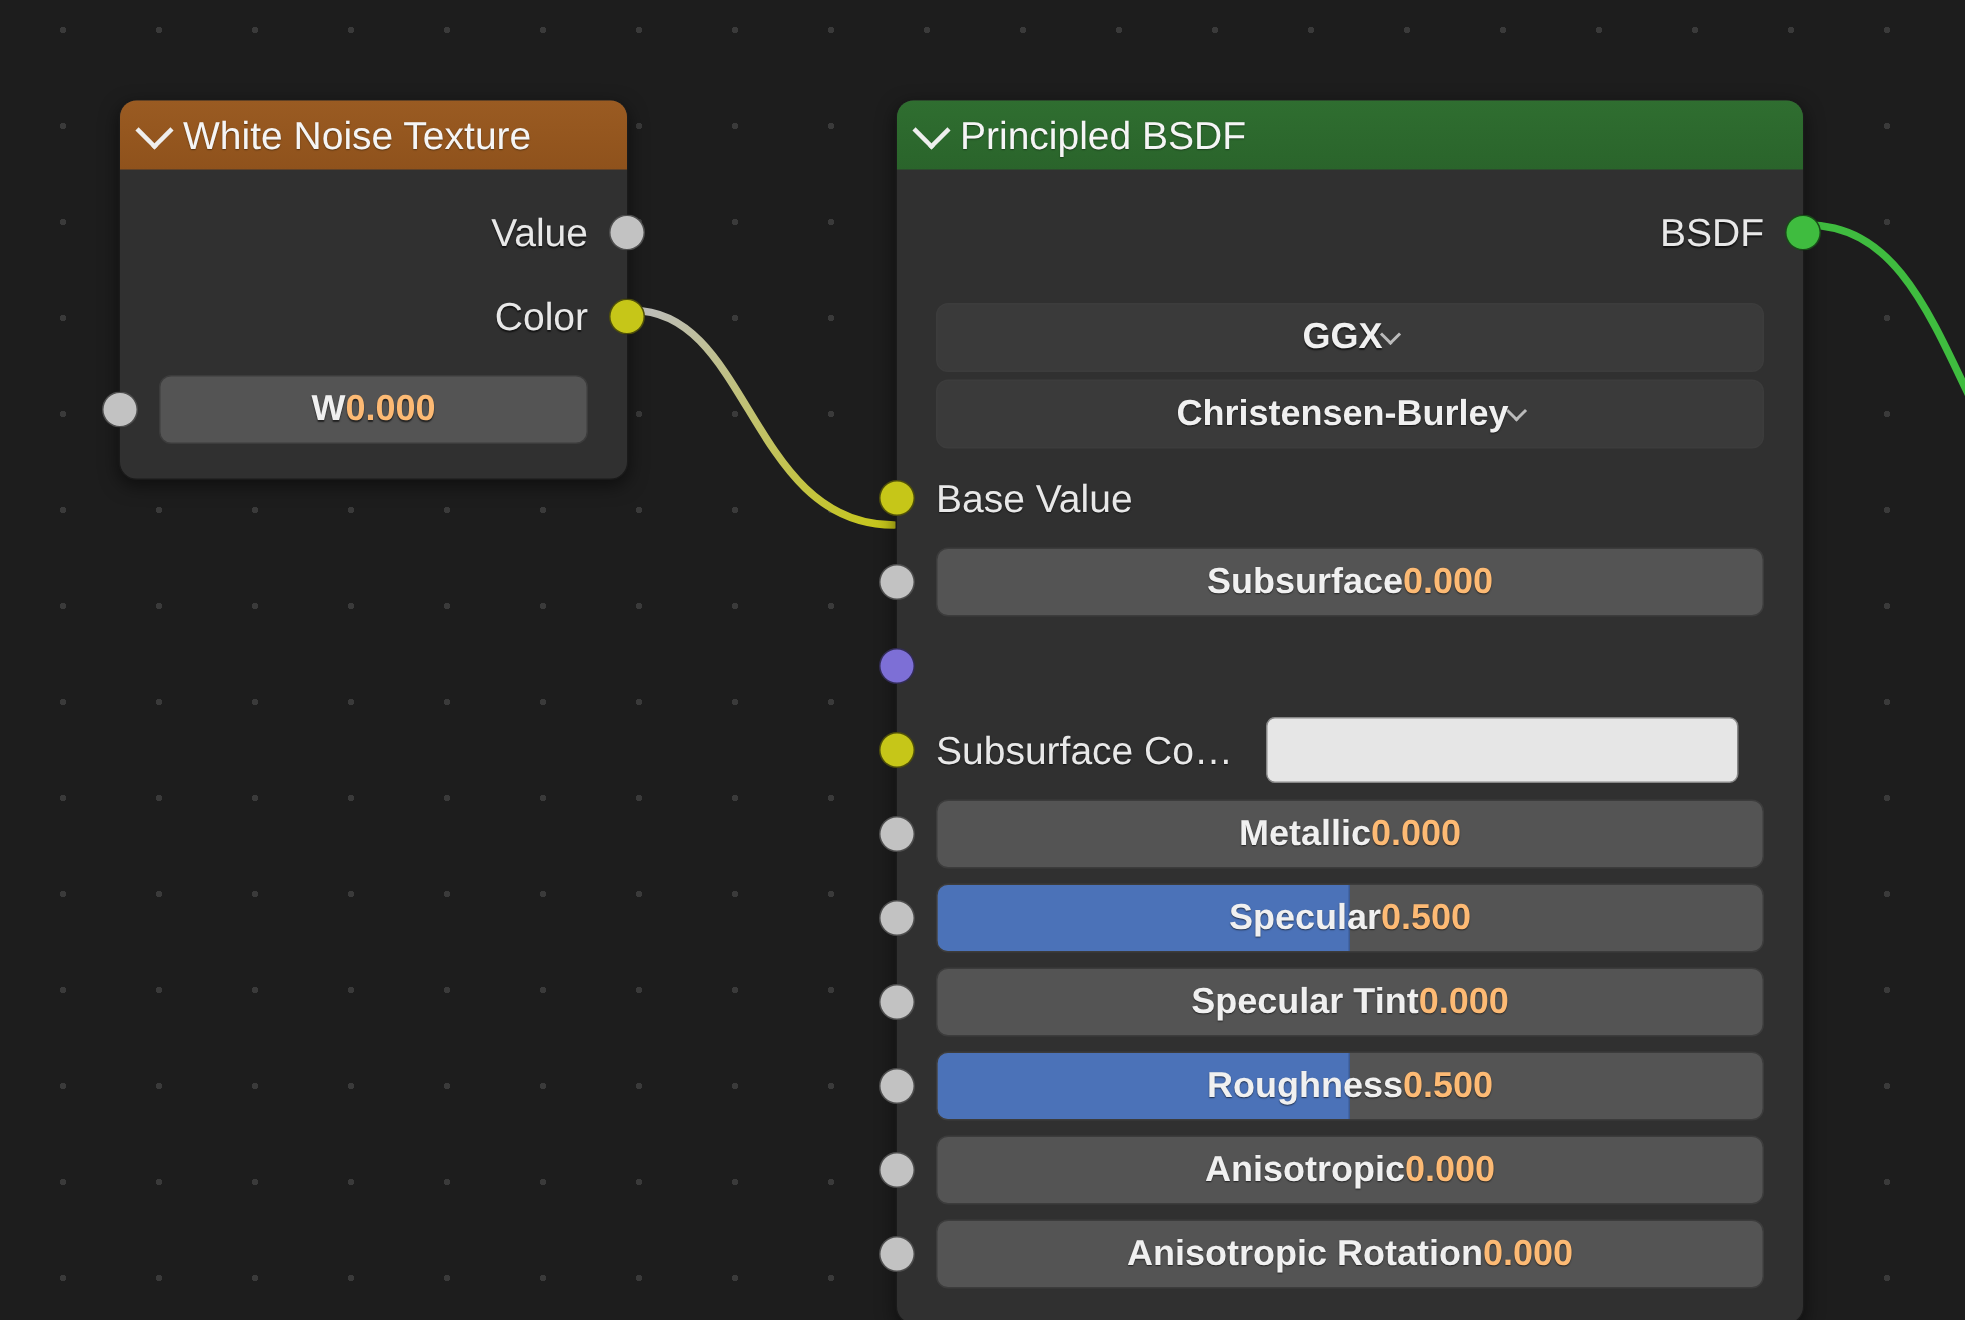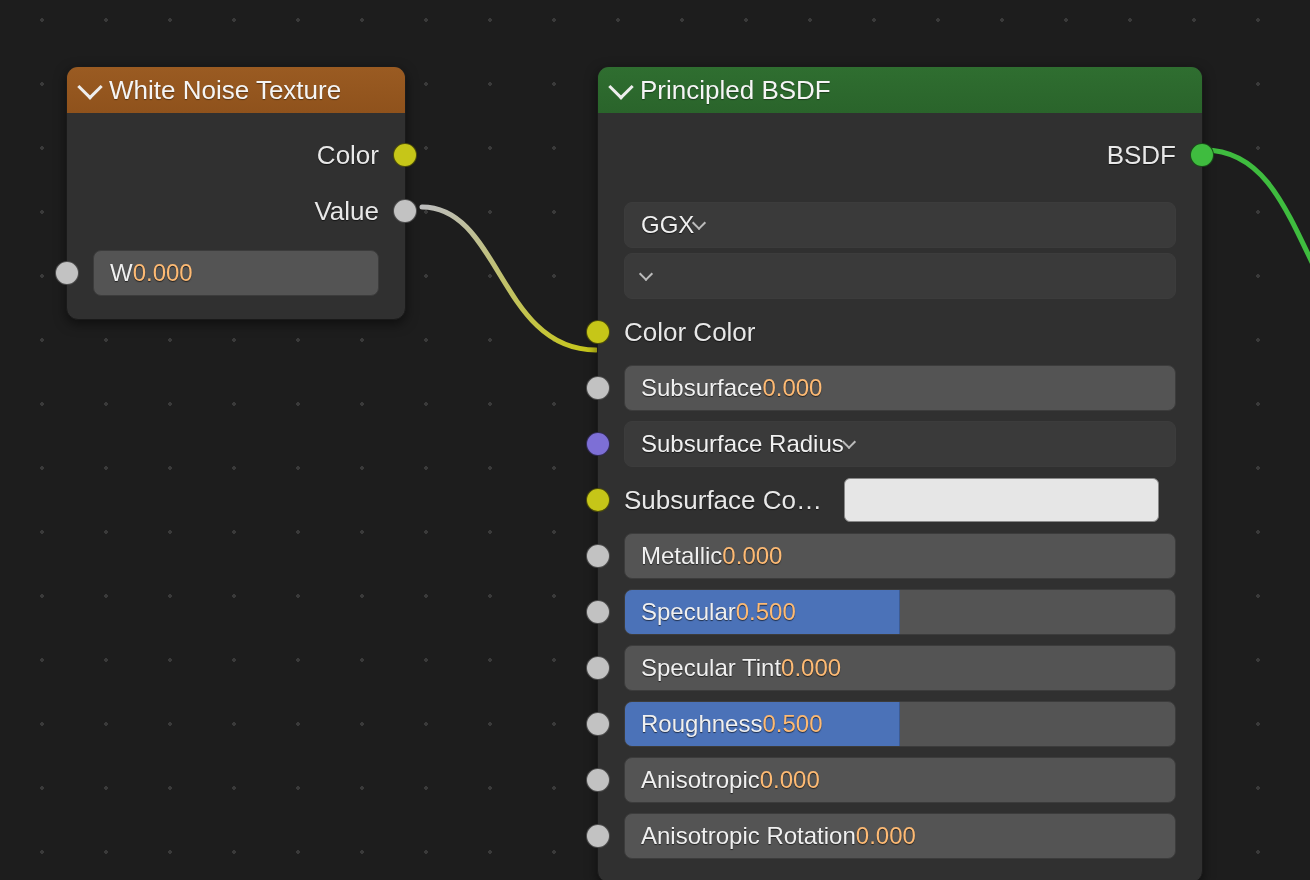--- a/index.html
+++ b/index.html
@@ -89,23 +89,24 @@
 
   .field-row {
     margin: 5px 26px;
     height: 46px;
     background: #545454;
     border: 1px solid #3c3c3c;
     border-radius: 8px;
     display: flex;
     align-items: center;
     padding: 0 16px;
-    justify-content: flex-start;
+    justify-content: center;
     position: relative;
     overflow: hidden;
+    font-weight: bold;
   }
   .field-row.darker { background: #3a3a3a; }
   .field-row .lbl { color: #f0f0f0; text-shadow: 0 1px 1px rgba(0,0,0,0.6); z-index: 1; }
   .field-row .val { color: #fdba74; text-shadow: 0 1px 1px rgba(0,0,0,0.6); z-index: 1; }
   .slide-fill {
     position: absolute; left: 0; top: 0; bottom: 0;
     background: #4b72b8;
     border-right: 1px solid rgba(0,0,0,0.2);
   }
   .colorbox {
@@ -125,33 +126,33 @@
   <path d="M 422 207 C 500 207, 500 350, 596 350" stroke="url(#g1)" stroke-width="5" fill="none" stroke-linecap="round"></path>
   <path d="M 1204 150 C 1270 150, 1290 220, 1330 300" stroke="#3fbc3f" stroke-width="5" fill="none" stroke-linecap="round"></path>
   <defs>
     <linearGradient id="g1" x1="0" y1="0" x2="1" y2="1">
       <stop offset="0%" stop-color="#bdbdbd"></stop>
       <stop offset="100%" stop-color="#c6c618"></stop>
     </linearGradient>
   </defs>
 </svg>
 
-<div class="node" style="left:66px; top:66px; width:340px;">
+<div class="node" style="left:79px; top:66px; width:340px;">
   <div class="node-header hdr-orange">
     <span class="chevron"></span>
     <span>White Noise Texture</span>
   </div>
   <div class="node-body">
     <div class="sock-row out">
+      <span class="sock-label">Value</span>
+      <span class="socket right sk-gray"></span>
+    </div>
+    <div class="sock-row out">
       <span class="sock-label">Color</span>
       <span class="socket right sk-yellow"></span>
-    </div>
-    <div class="sock-row out">
-      <span class="sock-label">Value</span>
-      <span class="socket right sk-gray"></span>
     </div>
     <div style="height:6px"></div>
     <div class="sock-row" style="height:56px; padding:0;">
       <span class="socket left sk-gray" style="top:50%;"></span>
       <div class="field-row" style="flex:1; margin:5px 26px;">
         <span class="lbl">W</span>
         <span class="val">0.000</span>
       </div>
     </div>
   </div>
@@ -167,42 +168,39 @@
       <span class="sock-label">BSDF</span>
       <span class="socket right sk-green"></span>
     </div>
     <div style="height:14px"></div>
 
     <div class="field-row darker">
       <span class="lbl">GGX</span>
       <span class="chevron-sm"></span>
     </div>
     <div class="field-row darker">
+      <span class="lbl">Christensen-Burley</span>
       <span class="chevron-sm"></span>
     </div>
 
     <div class="sock-row">
       <span class="socket left sk-yellow"></span>
-      <span class="sock-label">Color Color</span>
+      <span class="sock-label">Base Value</span>
     </div>
 
     <div class="sock-row" style="height:56px; padding:0;">
       <span class="socket left sk-gray"></span>
       <div class="field-row" style="flex:1;">
         <span class="lbl">Subsurface</span>
         <span class="val">0.000</span>
       </div>
     </div>
 
     <div class="sock-row" style="height:56px; padding:0;">
       <span class="socket left sk-purple"></span>
-      <div class="field-row darker" style="flex:1;">
-        <span class="lbl">Subsurface Radius</span>
-        <span class="chevron-sm"></span>
-      </div>
     </div>
 
     <div class="sock-row" style="height:56px; padding:0 26px;">
       <span class="socket left sk-yellow"></span>
       <span class="sock-label whitespace-nowrap" style="width:220px;">Subsurface Co…</span>
       <div class="colorbox"></div>
     </div>
 
     <div class="sock-row" style="height:56px; padding:0;">
       <span class="socket left sk-gray"></span>

